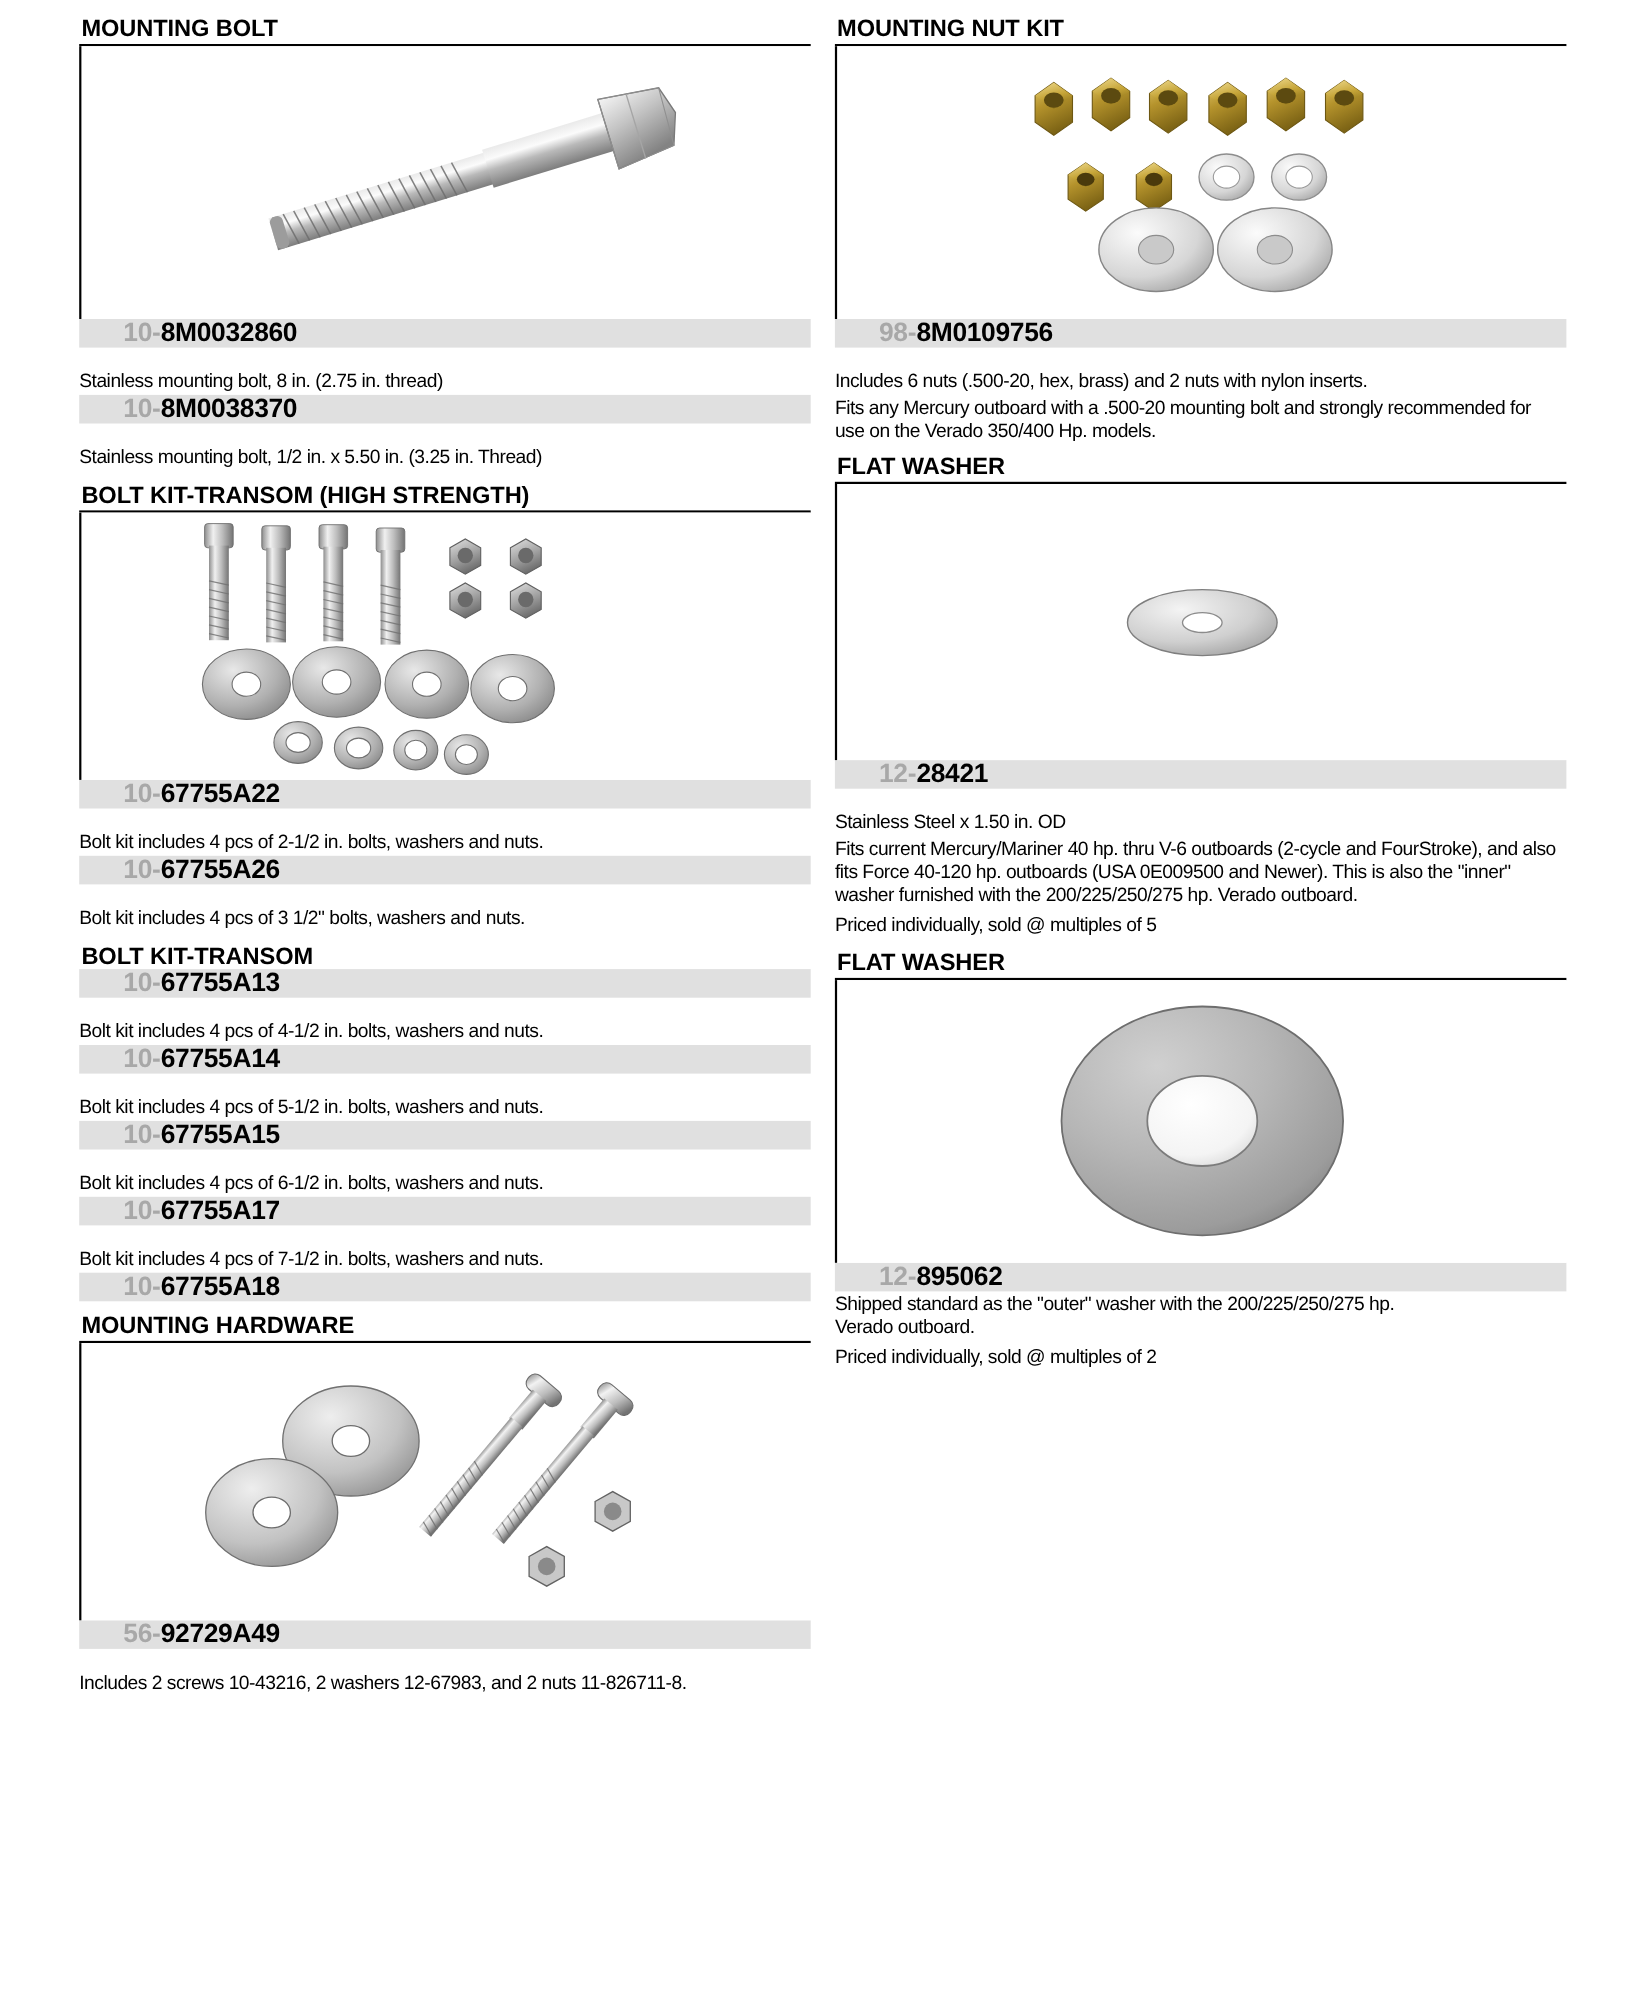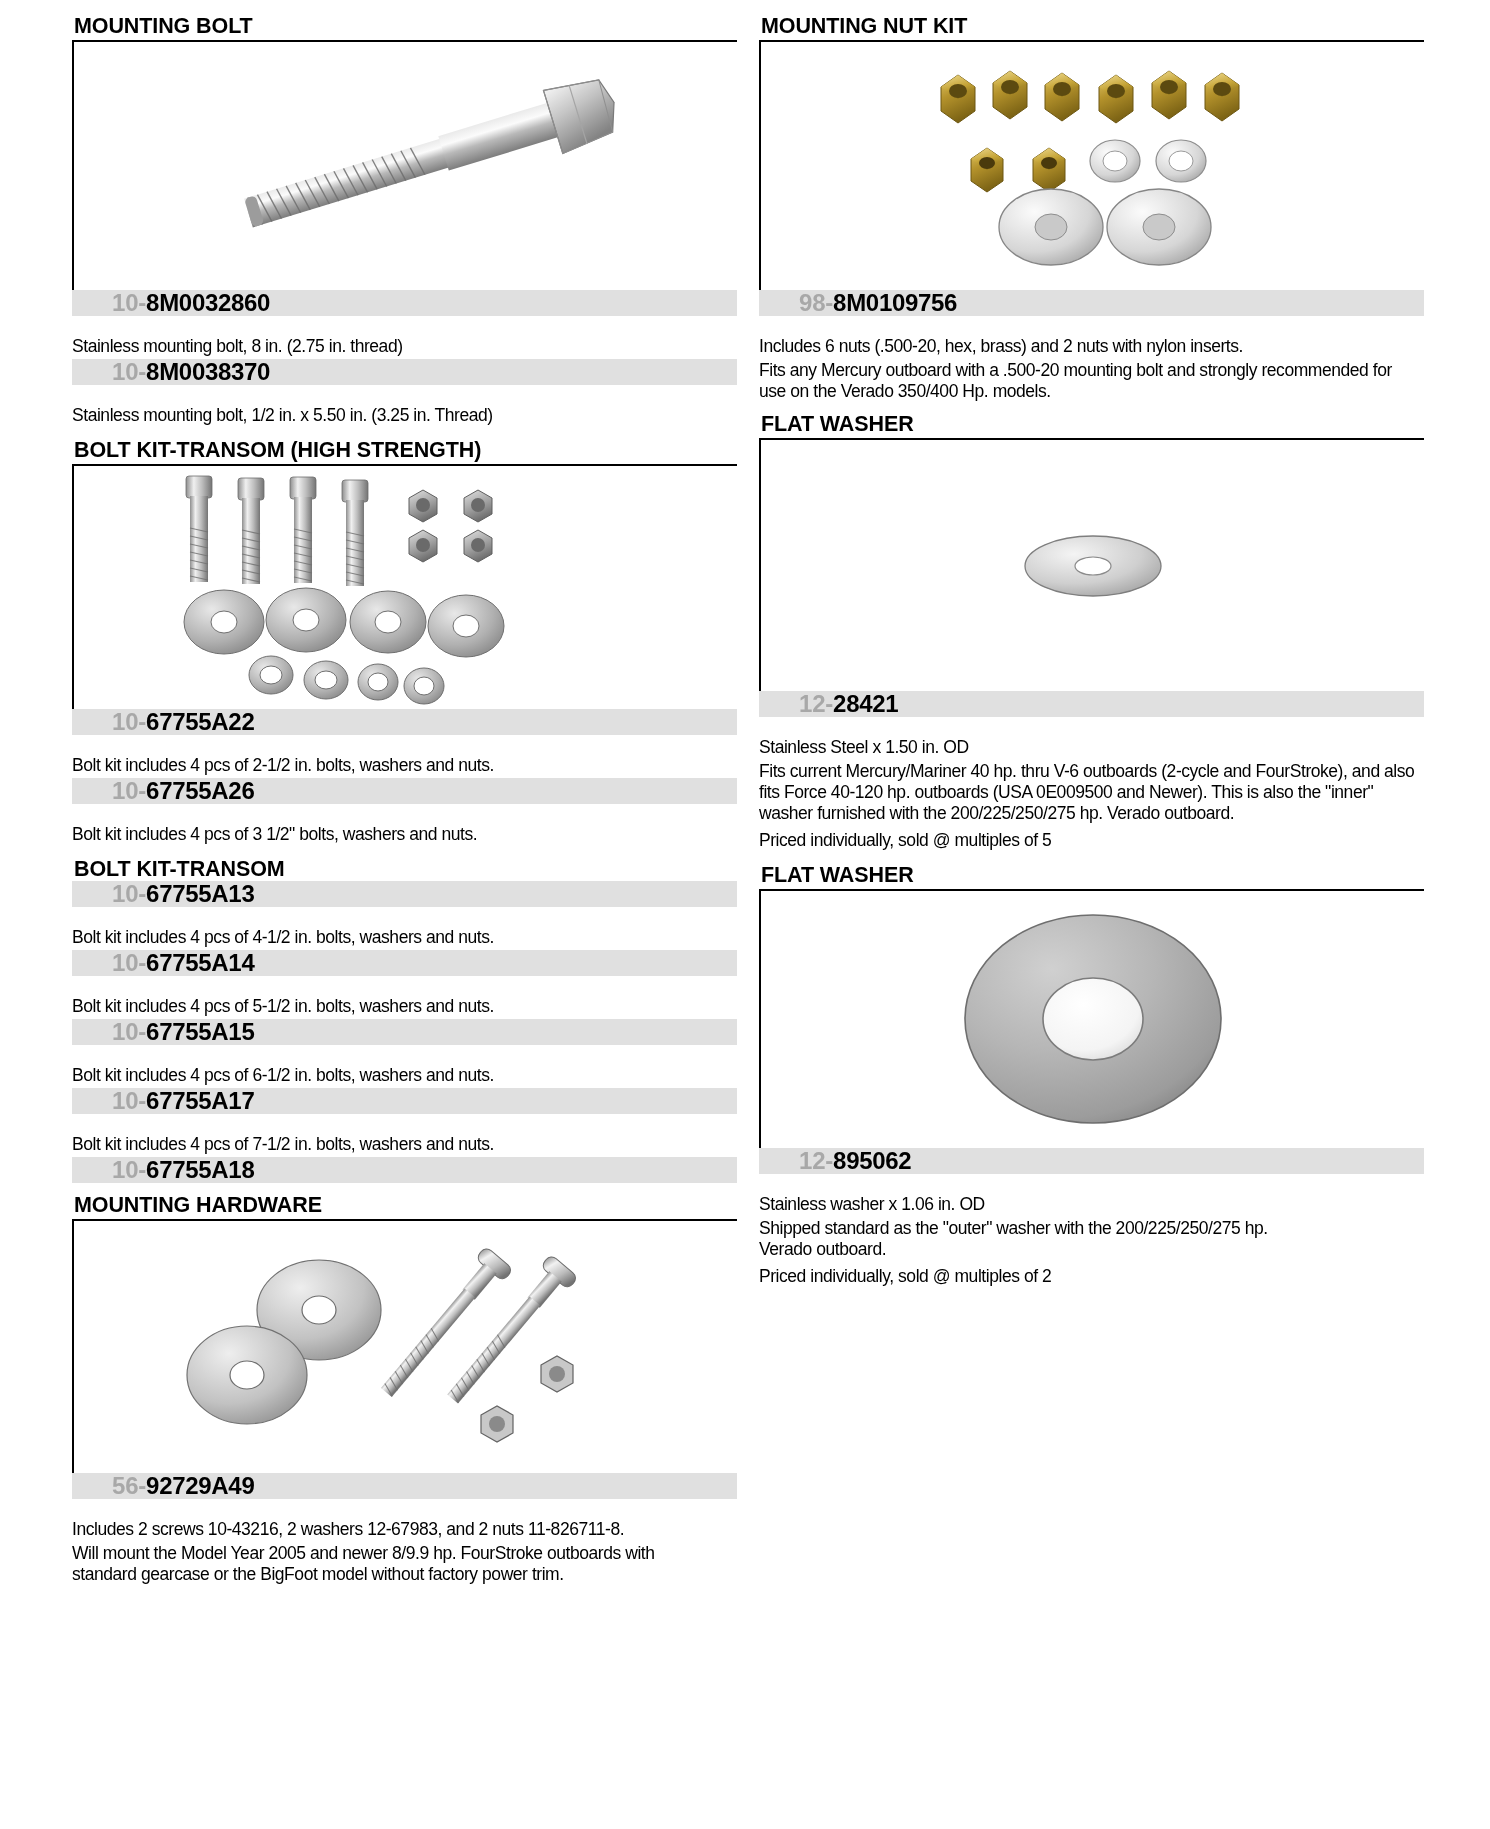--- a/index.html
+++ b/index.html
@@ -380,21 +380,20 @@
           </g>
         </svg>
       </div>
     </div>
 
     <div class="pn-band">
       <span class="pn-prefix">56-</span>
         <span class="pn-num">92729A49</span>
     </div>
     <div class="desc">Includes 2 screws 10-43216, 2 washers 12-67983, and 2 nuts 11-826711-8.</div>
-    <div class="desc desc-tight" style="padding-right:40px;">Will mount the Model Year 2005 and newer 8/9.9 hp. FourStroke outboards with standard gearcase or the BigFoot model without factory power trim.</div>
 
   </div>
 
   <div class="col col-right">
 
     <div>
       <div class="sec-head sec-head-first">MOUNTING NUT KIT</div>
       <div class="sec-head-rule"></div>
       <div class="img-frame" style="height:248px;">
         <svg width="380" height="230" viewBox="0 0 380 230">
@@ -523,18 +522,17 @@
           <ellipse cx="165" cy="124" rx="128" ry="104" fill="url(#wBig)" stroke="#6e6e6e" stroke-width="1.6"></ellipse>
           <ellipse cx="165" cy="124" rx="50" ry="41" fill="url(#wBigHole)" stroke="#7c7c7c" stroke-width="1.6"></ellipse>
         </svg>
       </div>
     </div>
 
     <div class="pn-band">
       <span class="pn-prefix">12-</span>
         <span class="pn-num">895062</span>
     </div>
-    <div class="desc">Stainless washer x 1.06 in. OD</div>
     <div class="desc desc-tight" style="padding-right:120px;">Shipped standard as the "outer" washer with the 200/225/250/275 hp. Verado outboard.</div>
     <div class="desc" style="padding-top:6px;">Priced individually, sold @ multiples of 2</div>
 
   </div>
 </div>
 
 </body></html>

